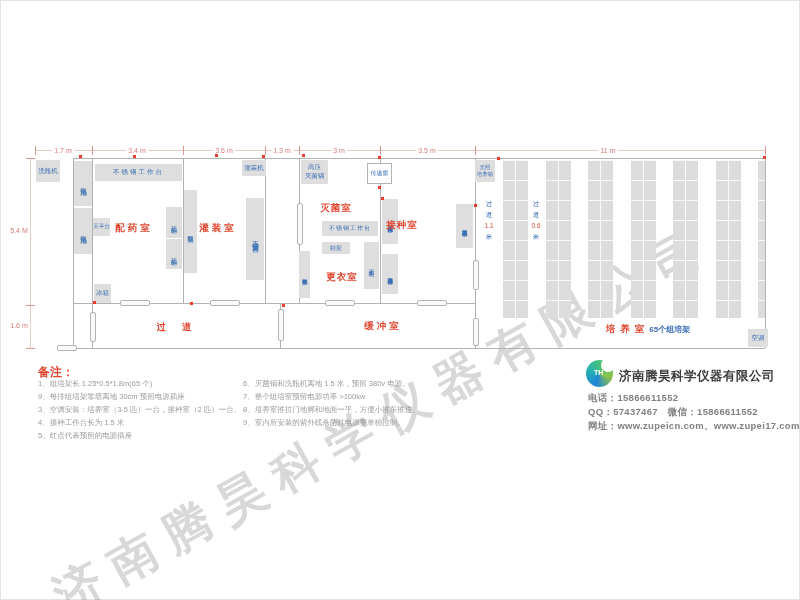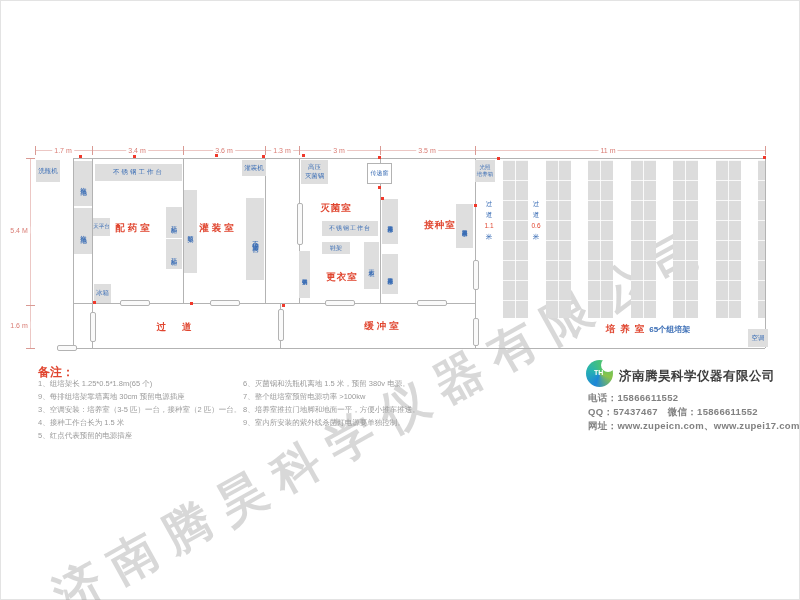--- a/index.html
+++ b/index.html
@@ -175,21 +175,21 @@
 </div>
 <div class="stackcol" style="left:530px;top:198px;width:12px;">
   <span class="cname">过道</span>
   <span class="cnum">0.6</span>
   <span class="cunit">米</span>
 </div>
 
 <span class="room" style="left:134px;top:228px;">配药室</span>
 <span class="room" style="left:218px;top:228px;">灌装室</span>
 <span class="room" style="left:336px;top:208px;letter-spacing:1px;">灭菌室</span>
-<span class="room" style="left:440px;top:225px;letter-spacing:1px;">接种室</span>
+<span class="room" style="left:402px;top:225px;letter-spacing:1px;">接种室</span>
 <span class="room" style="left:342px;top:277px;letter-spacing:1px;">更衣室</span>
 <span class="room" style="left:182px;top:327px;letter-spacing:16px;">过道</span>
 <span class="room" style="left:383px;top:326px;">缓冲室</span>
 <span class="room" style="left:648px;top:329px;letter-spacing:5px;"><span>培养室</span><span class="sub-blue">65个组培架</span></span>
 
 <div class="notes-title" style="left:38px;top:364px;">备注：</div>
 <div id="notes-left" class="note-col" style="left:38px;top:377px;">
     <div>1、组培架长 1.25*0.5*1.8m(65 个)</div>
     <div>9、每排组培架靠墙离地 30cm 预留电源插座</div>
     <div>3、空调安装：培养室（3-5 匹）一台，接种室（2 匹）一台。</div>

